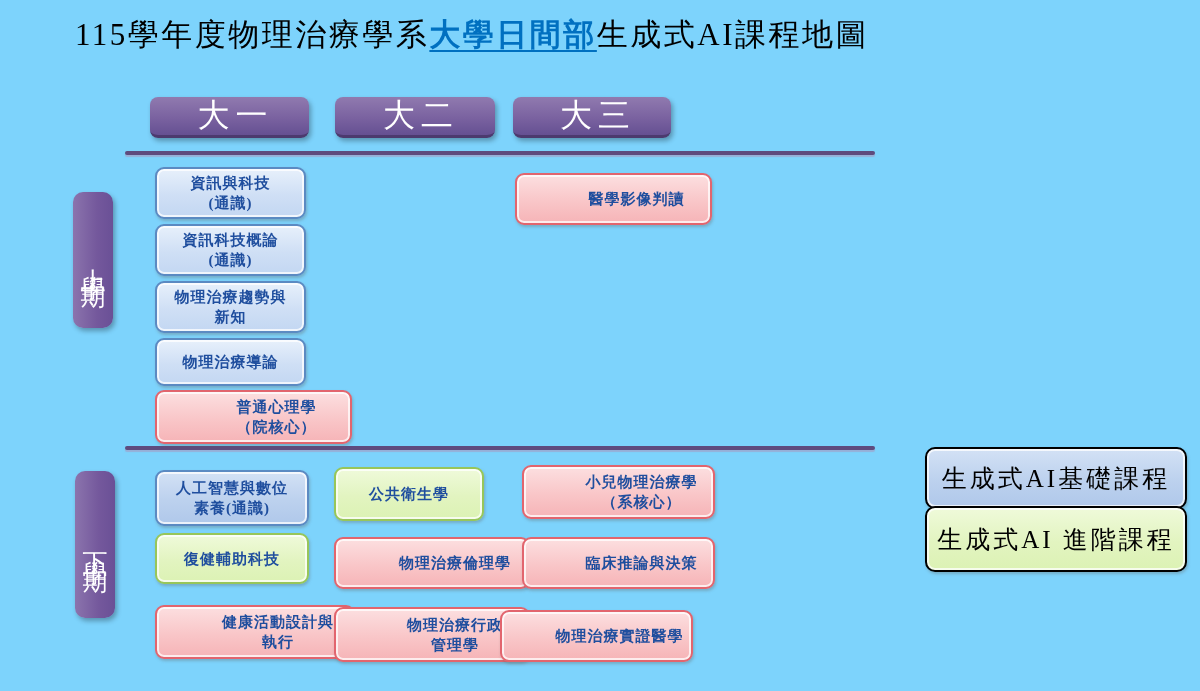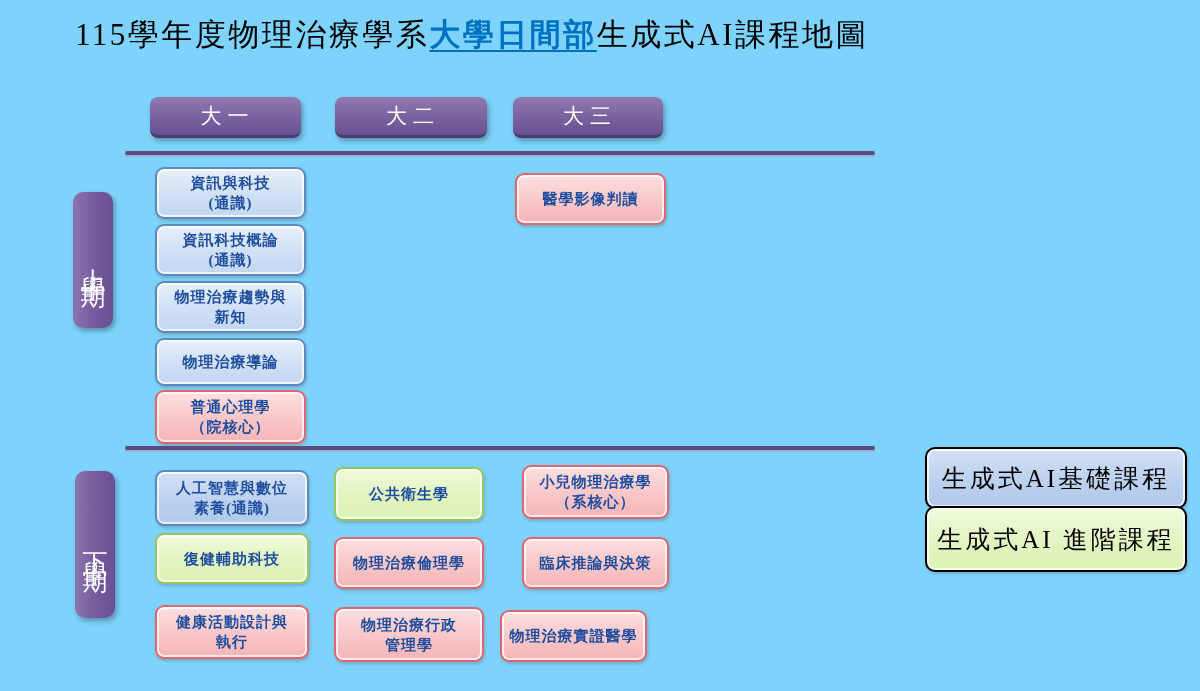--- a/index.html
+++ b/index.html
@@ -13,21 +13,21 @@
     color:#000;white-space:nowrap;
   }
   .title .hl{
     color:#0070c0;font-weight:bold;text-decoration:underline;
     text-decoration-thickness:2px;text-underline-offset:5px;
   }
   
   .year-header{
     position:absolute;height:38px;border-radius:8px;
     display:flex;align-items:center;justify-content:center;
-    color:#fff;font-size:21px;letter-spacing:6px;padding-left:4px;
+    color:#fff;font-size:32px;letter-spacing:6px;padding-left:12px;
     background:linear-gradient(180deg,#907aaf 0%,#7a62a0 55%,#655092 100%);
     border-bottom:3px solid #4c3a6e;
     box-shadow:2px 3px 5px rgba(0,0,0,0.30);
   }
   
   .sem-label{
     position:absolute;width:40px;border-radius:10px;
     display:flex;align-items:center;justify-content:center;
     writing-mode:vertical-rl;text-orientation:upright;
     color:#fff;font-size:25px;letter-spacing:8px;
@@ -45,21 +45,21 @@
     display:flex;flex-direction:column;align-items:center;justify-content:center;
     font-weight:bold;font-size:15px;line-height:20px;letter-spacing:1px;
     color:#1f4e9e;text-align:left;
     box-shadow:1px 2px 3px rgba(100,100,100,0.35),
                inset 0 0 0 2px rgba(255,255,255,0.75);
   }
   .course span{display:block;}
   .blue-light{background:linear-gradient(180deg,#e7f0fb 0%,#cfdff5 55%,#c3d7f2 100%);border-color:#5b8ac2;}
   .blue-mid  {background:linear-gradient(180deg,#d3e1f5 0%,#bcd1ee 55%,#b0c8ea 100%);border-color:#5b8ac2;}
   .green     {background:linear-gradient(180deg,#effada 0%,#e2f4c0 55%,#dcf2b4 100%);border-color:#97c65a;}
-  .pink      {background:linear-gradient(180deg,#fcdfe0 0%,#f9c6c8 55%,#f6b4b7 100%);border-color:#e2656e;}
+  .pink      {background:linear-gradient(180deg,#fcdfe0 0%,#f9c6c8 55%,#f6b4b7 100%);border-color:#e2656e;padding-left:46px;}
   
   .legend-box{
     position:absolute;border-radius:10px;border:2px solid;
     display:flex;align-items:center;justify-content:center;
     font-size:25px;letter-spacing:3px;color:#000;font-weight:normal;
     box-shadow:1px 2px 3px rgba(100,100,100,0.35),
                inset 0 0 0 2px rgba(255,255,255,0.75);
   }
 </style>
 </head>

